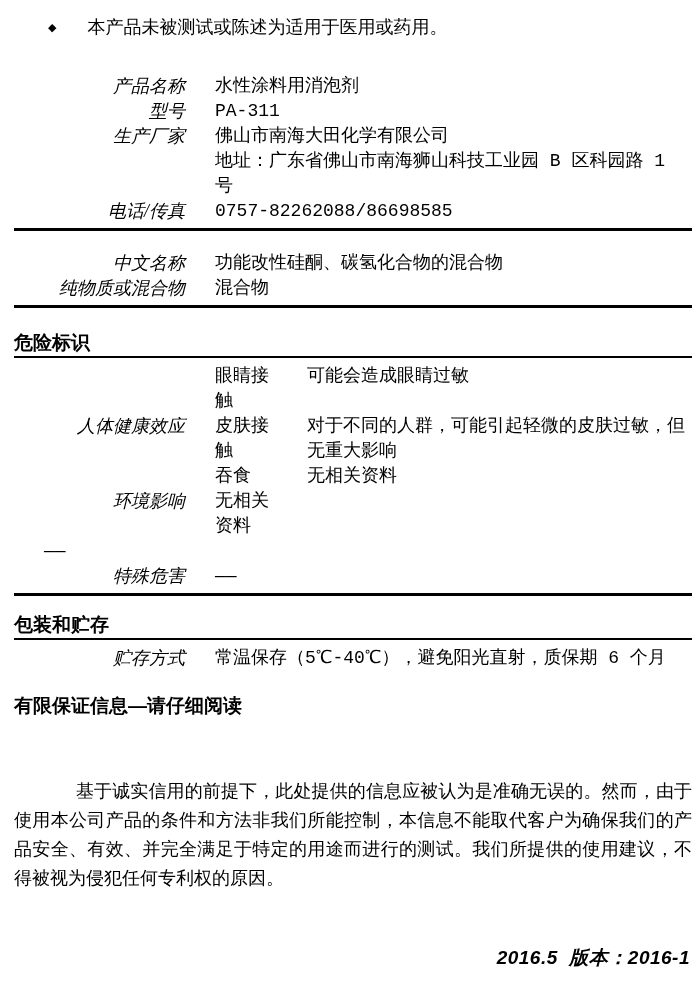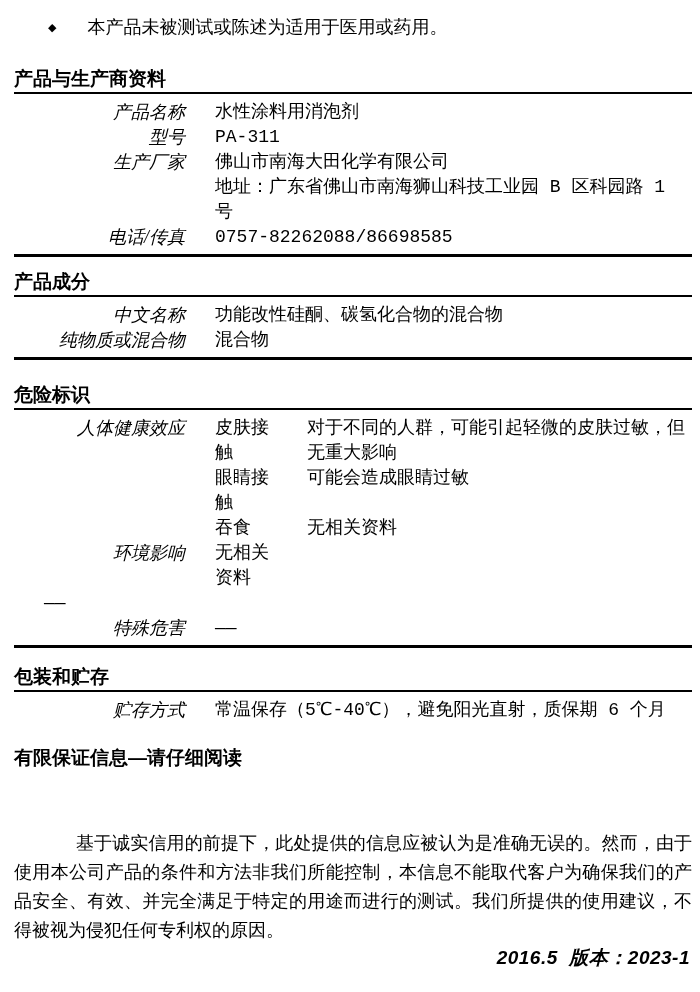--- a/index.html
+++ b/index.html
@@ -71,21 +71,20 @@
 <body>
 
 <div class="page">
 
   <div class="notice">
     <span class="bullet">◆</span>
     <span>本产品未被测试或陈述为适用于医用或药用。</span>
   </div>
 
   <section class="sec closed" id="sec-product">
-    <h2 class="sec-title">产品与生产商资料</h2>
     <div class="sec-body">
       <div class="row">
         <span class="lbl">产品名称</span>
         <span class="val">水性涂料用消泡剂</span>
       </div>
       <div class="row">
         <span class="lbl">型号</span>
         <span class="val">PA-311</span>
       </div>
       <div class="row">
@@ -97,45 +96,44 @@
         <span class="val">地址：广东省佛山市南海狮山科技工业园 B 区科园路 1 号</span>
       </div>
       <div class="row">
         <span class="lbl">电话/传真</span>
         <span class="val">0757-82262088/86698585</span>
       </div>
     </div>
   </section>
 
   <section class="sec closed" id="sec-composition">
-    <h2 class="sec-title">产品成分</h2>
     <div class="sec-body">
       <div class="row">
         <span class="lbl">中文名称</span>
         <span class="val">功能改性硅酮、碳氢化合物的混合物</span>
       </div>
       <div class="row">
         <span class="lbl">纯物质或混合物</span>
         <span class="val">混合物</span>
       </div>
     </div>
   </section>
 
   <section class="sec closed" id="sec-hazard">
     <h2 class="sec-title">危险标识</h2>
     <div class="sec-body">
       <div class="row3">
+        <span class="lbl"></span>
+        <span class="sub">眼睛接触</span>
+        <span class="eff">可能会造成眼睛过敏</span>
+      </div>
+      <div class="row3">
         <span class="lbl">人体健康效应</span>
         <span class="sub">皮肤接触</span>
         <span class="eff">对于不同的人群，可能引起轻微的皮肤过敏，但无重大影响</span>
-      </div>
-      <div class="row3">
-        <span class="lbl"></span>
-        <span class="sub">眼睛接触</span>
-        <span class="eff">可能会造成眼睛过敏</span>
       </div>
       <div class="row3">
         <span class="lbl"></span>
         <span class="sub">吞食</span>
         <span class="eff">无相关资料</span>
       </div>
       <div class="row3">
         <span class="lbl">环境影响</span>
         <span class="sub">无相关资料</span>
         <span class="eff"></span>
@@ -159,15 +157,15 @@
         <span class="lbl">贮存方式</span>
         <span class="val">常温保存（5℃-40℃），避免阳光直射，质保期 6 个月</span>
       </div>
     </div>
   </section>
 
   <h2 class="warranty-title">有限保证信息—请仔细阅读</h2>
 
   <p class="warranty-body">基于诚实信用的前提下，此处提供的信息应被认为是准确无误的。然而，由于使用本公司产品的条件和方法非我们所能控制，本信息不能取代客户为确保我们的产品安全、有效、并完全满足于特定的用途而进行的测试。我们所提供的使用建议，不得被视为侵犯任何专利权的原因。</p>
 
-  <div class="footer">2016.5  版本：2023-1</div>
+  <div class="footer">2016.5  版本：2016-1</div>
 
 </div>
 
 </body></html>

